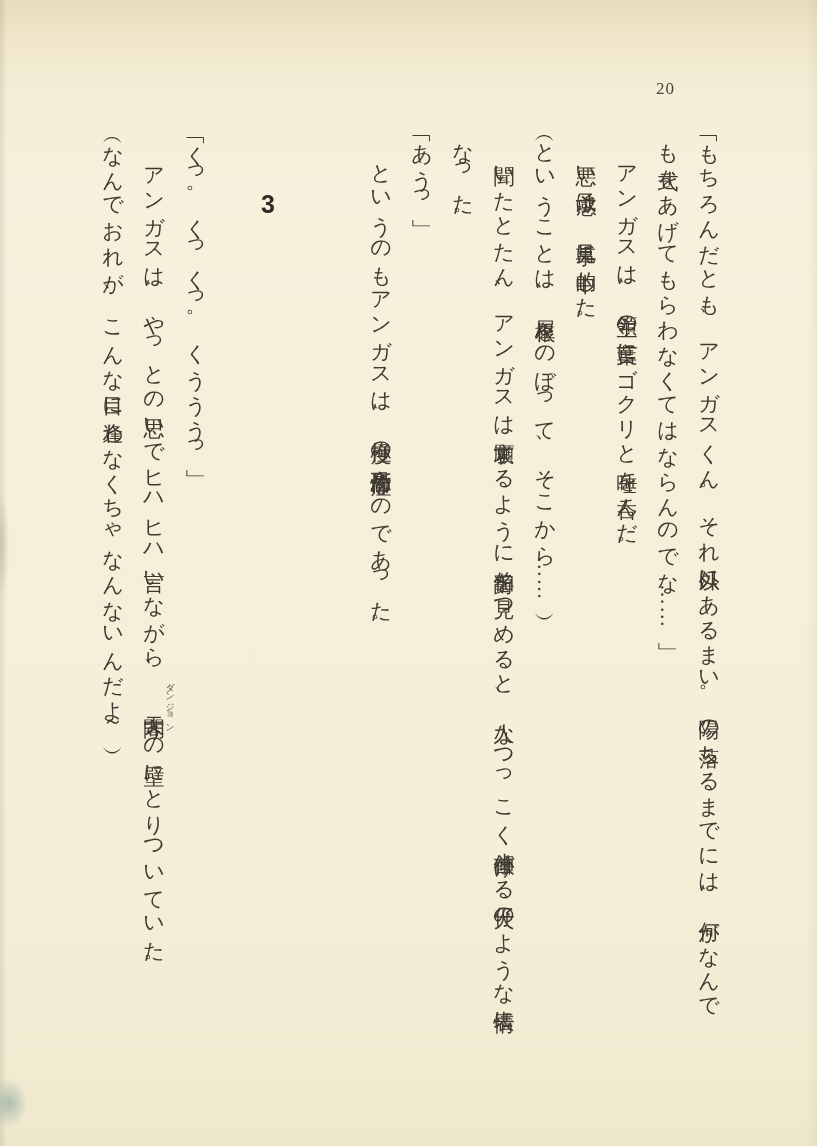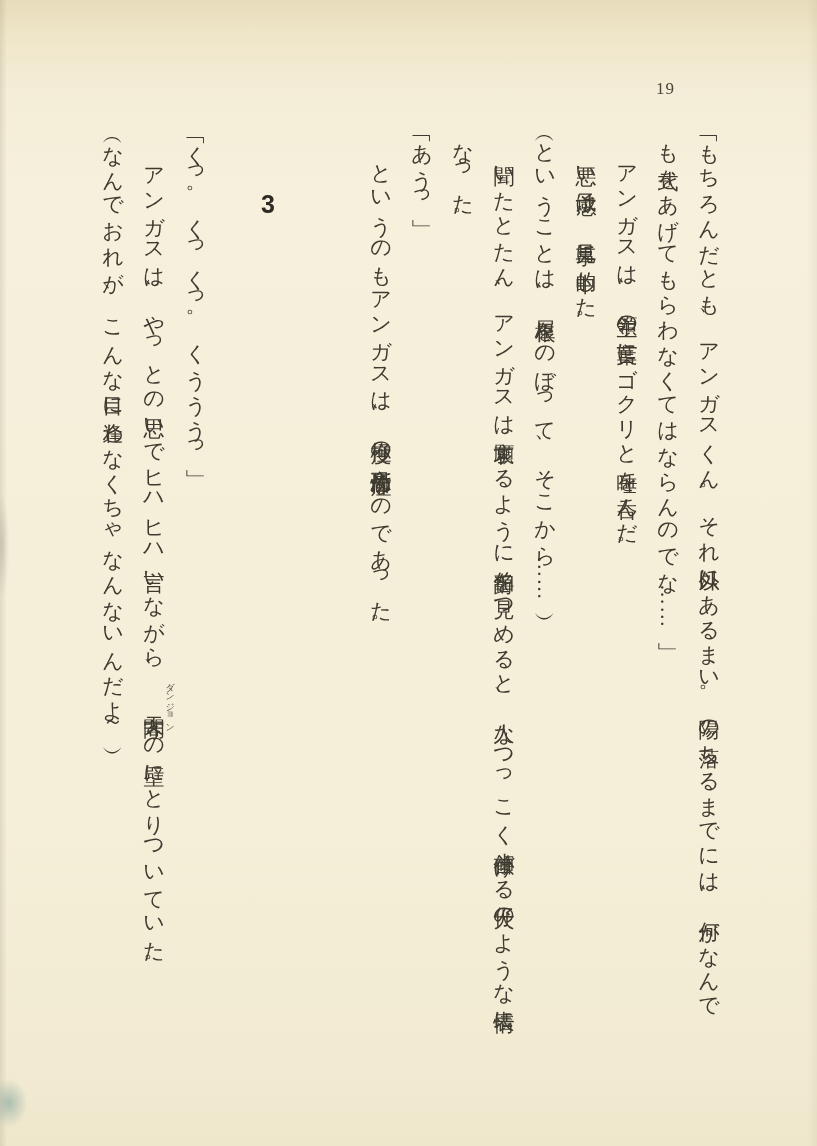--- a/index.html
+++ b/index.html
@@ -68,21 +68,21 @@
     text-align: center;
     font-family: "Liberation Sans", "DejaVu Sans", sans-serif;
     font-weight: bold;
     font-size: 25px;
     color: #2e2b25;
   }
 </style>
 </head>
 <body>
 
-<div class="page-number">19</div>
+<div class="page-number">20</div>
 
 <div class="vblock block-right">
   <p>「もちろんだとも、アンガスくん。それ以外にあるまい。陽の落ちるまでには、何がなんでも式をあげてもらわなくてはならんのでな……」</p>
   <p>　アンガスは、領主の言葉にゴクリと唾を呑んだ。</p>
   <p>　悪い予感は、見事に的中した。</p>
   <p>（ということは、屋根をのぼって、そこから……）</p>
   <p>　聞いたとたん、アンガスは哀願するように伯爵を見つめると、人なつっこく小首傾げる仔犬のような表情になった。</p>
   <p>「あうっ」</p>
   <p>　というのもアンガスは、極度の高所恐怖症なのであった。</p>
 </div>

